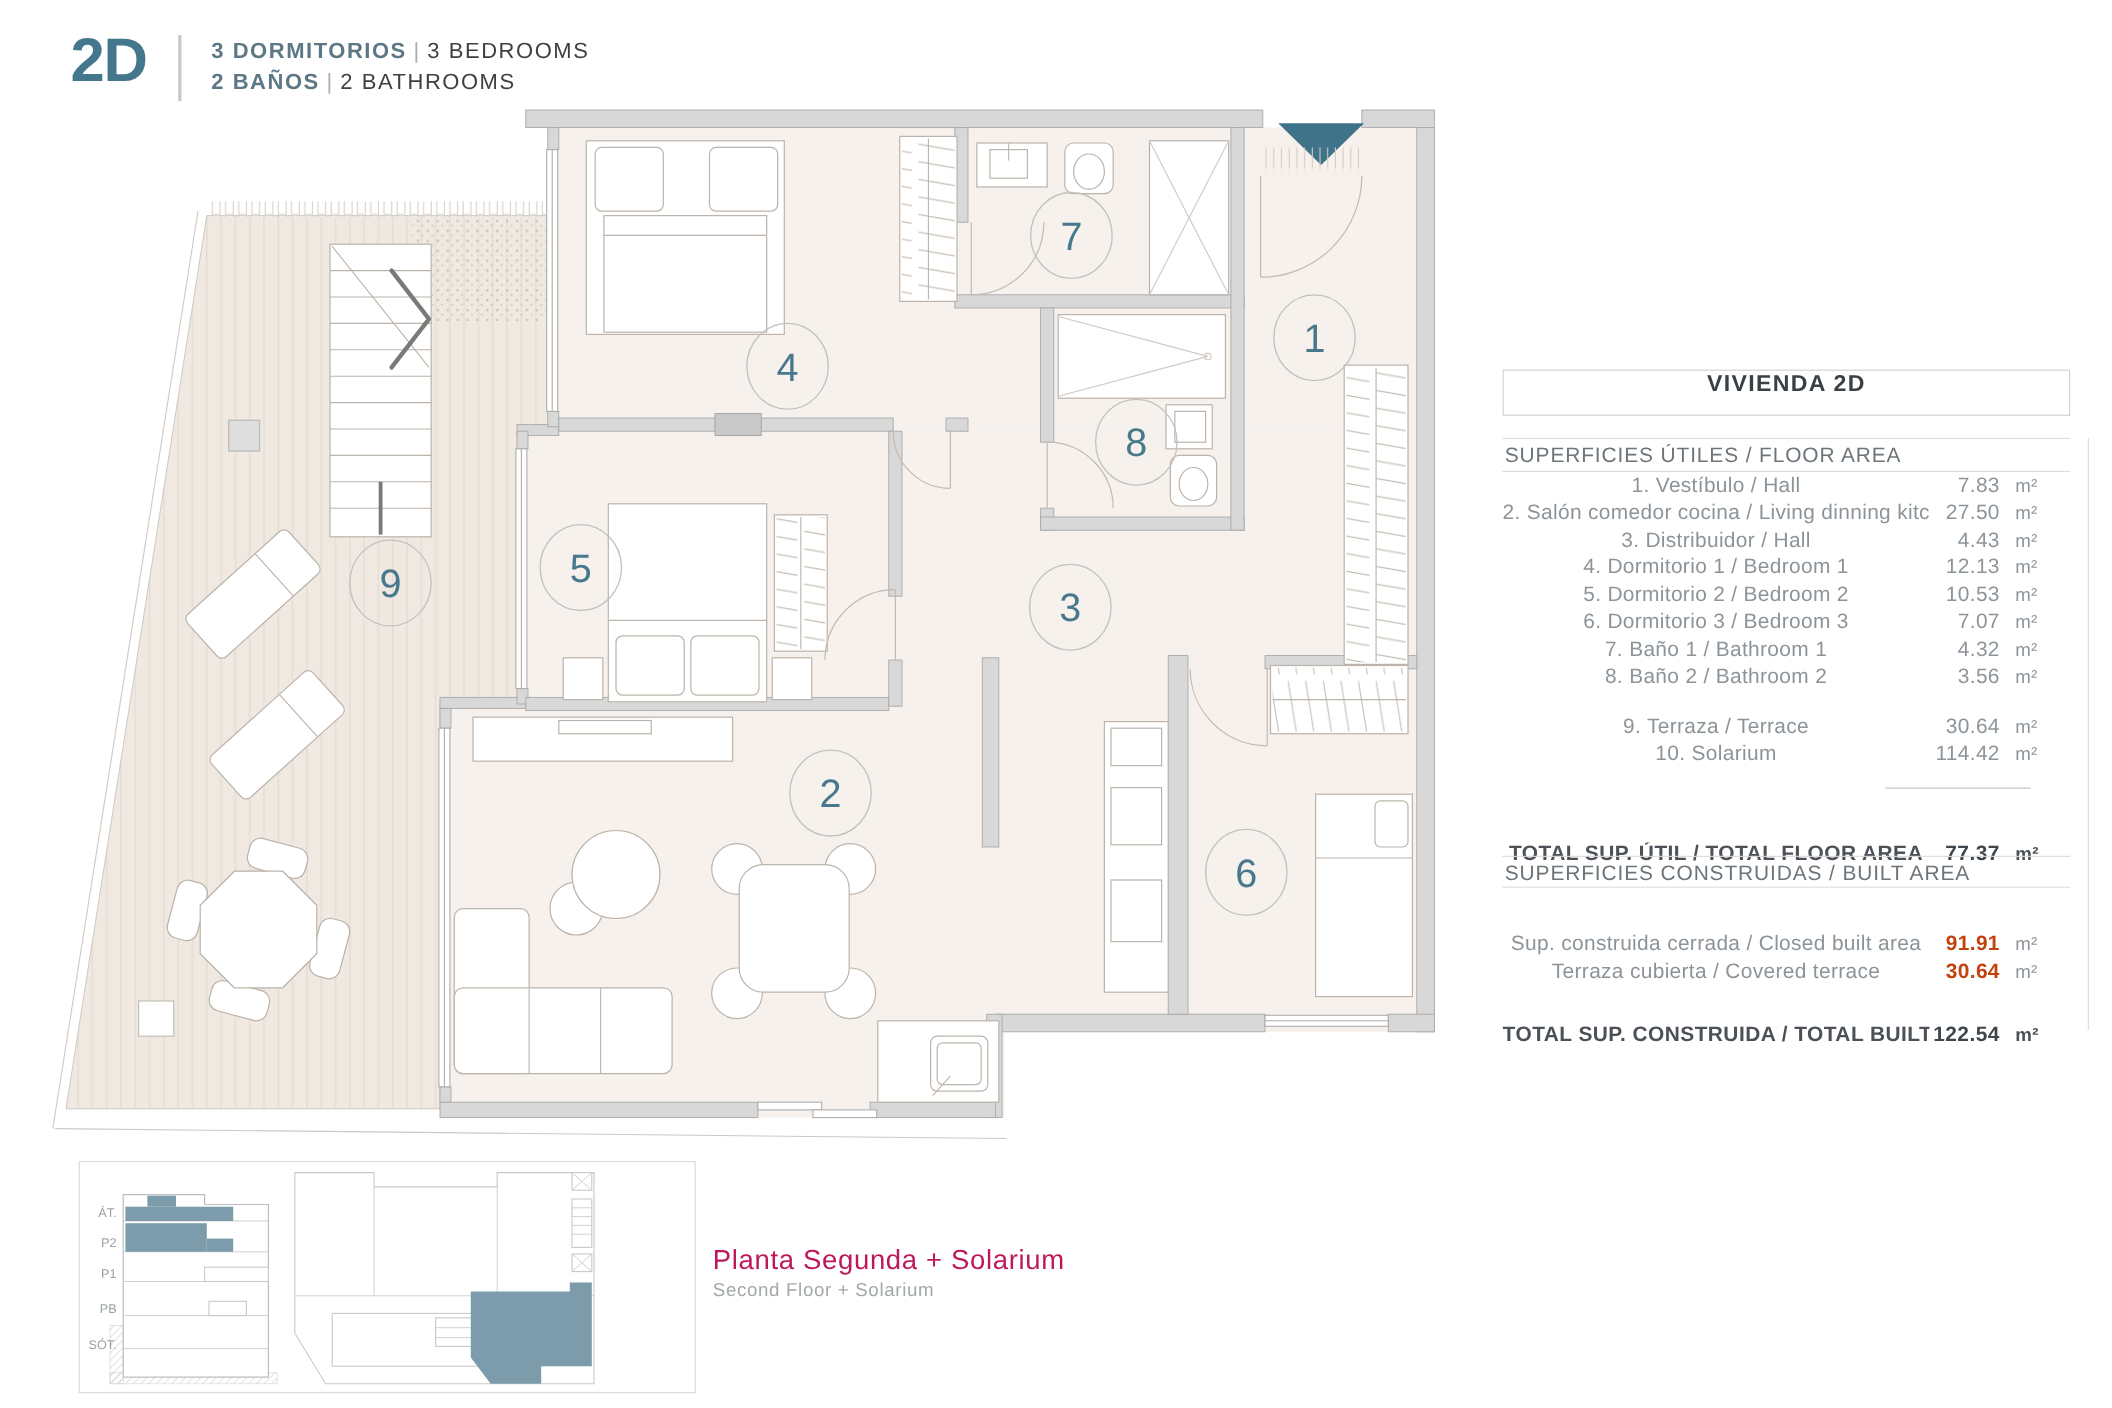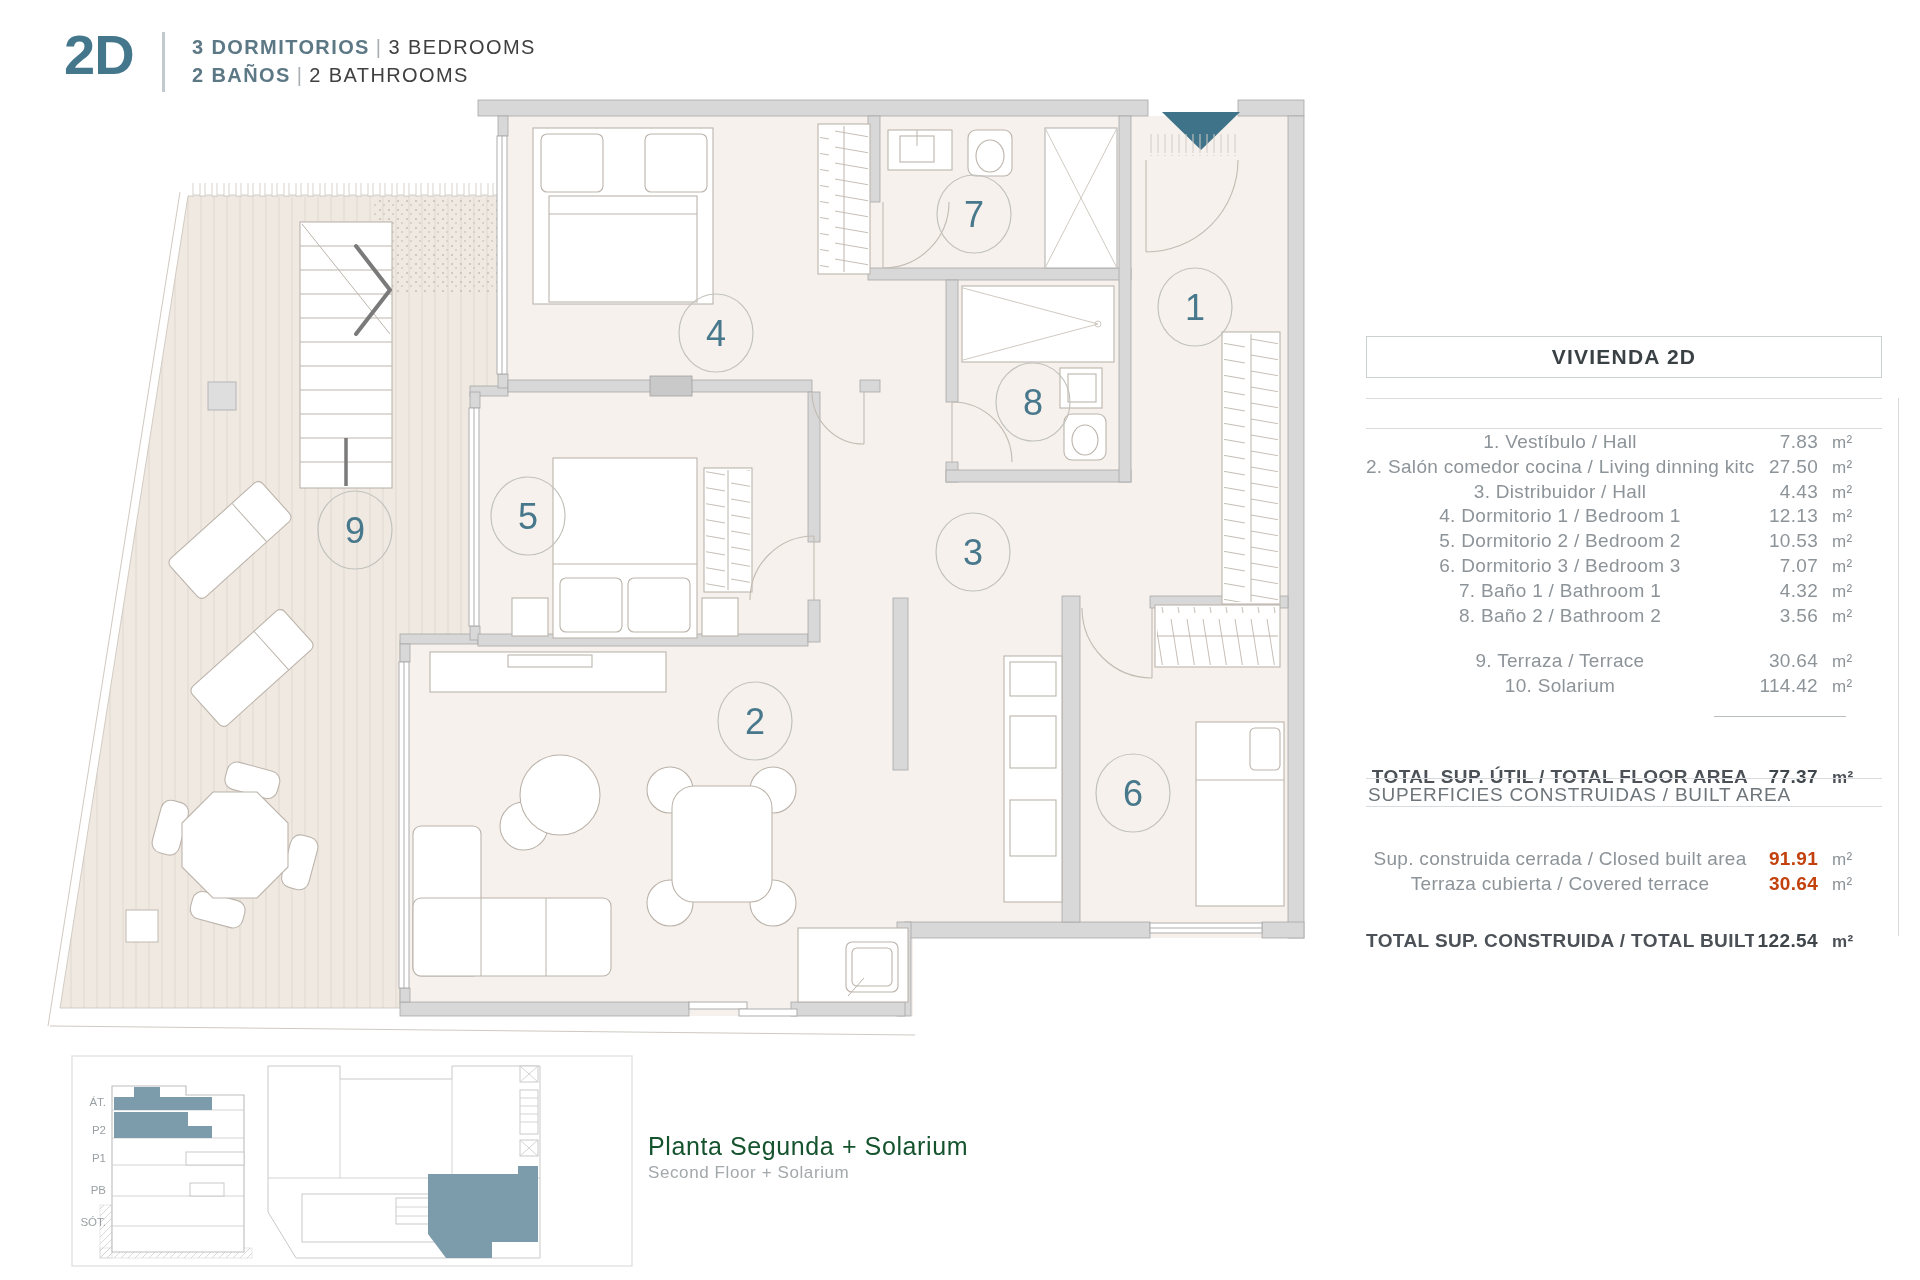--- a/index.html
+++ b/index.html
@@ -11,37 +11,37 @@
   .hdr-line{position:absolute;left:192px;font-size:20px;letter-spacing:1.4px;white-space:nowrap;}
   #hdr-line1{top:36px;}
   #hdr-line2{top:64px;}
   .hdr-primary{color:#5d7885;font-weight:bold;}
   .hdr-sep{color:#a9aeb1;padding:0 6px;}
   .hdr-secondary{color:#404040;}
 
   
   .abs{position:absolute;}
   #vivienda-box{left:1366px;top:336px;width:514px;height:40px;border:1px solid #ccd1d4;
-    display:flex;align-items:center;justify-content:center;font-size:21px;font-weight:bold;
+    display:flex;justify-content:center;font-size:21px;font-weight:bold;
     color:#3a4145;letter-spacing:1.2px;}
   .hrule{left:1366px;width:516px;height:0;border-top:1px solid #d9dcde;}
   .sec-heading{left:1368px;width:514px;font-size:19px;color:#6d757a;letter-spacing:0.8px;}
   .rows{left:1366px;width:516px;}
   .trow{display:flex;align-items:baseline;height:24.8px;font-size:19px;color:#8d9499;letter-spacing:0.3px;}
   .tlabel{flex:1;white-space:nowrap;overflow:hidden;text-align:center;}
   .tval{width:64px;text-align:right;}
   .tunit{width:50px;text-align:left;padding-left:14px;font-size:17px;}
   .trow.bold-val .tval{font-weight:bold;color:#c2410c;margin-top:36px;}
   .total-row{display:flex;align-items:baseline;font-size:19px;font-weight:bold;color:#4b5156;letter-spacing:0.4px;margin-top:44px;}
   .total-row .tval{color:#3f464b;}
   #short-rule{left:1714px;top:716px;width:132px;height:0;border-top:1px solid #b9bec1;}
   #vert-rule{left:1898px;top:398px;width:0;height:538px;border-left:1px solid #d8dbdd;}
 
   
-  #caption-primary{left:648px;top:1132px;font-size:25px;color:#14532d;letter-spacing:0.6px;}
+  #caption-primary{left:648px;top:1132px;font-size:25px;color:#be185d;letter-spacing:0.6px;}
   #caption-secondary{left:648px;top:1163px;font-size:17px;color:#a3a8ab;letter-spacing:0.6px;}
 
   
   #plan-svg{position:absolute;left:0;top:0;width:1920px;height:1280px;}
   .wall{fill:#d8d8d8;stroke:#a8a8a8;stroke-width:0.8;}
   .pillar{fill:#c9c9c9;stroke:#a0a0a0;stroke-width:0.8;}
   .floor{fill:#f6f1ec;}
   .furn{fill:#ffffff;stroke:#bcb4ab;stroke-width:1.1;}
   .fline{stroke:#bcb4ab;stroke-width:1;fill:none;}
   .thin{stroke:#cfc9c1;stroke-width:1;fill:none;}
@@ -420,20 +420,21 @@
         <line class="mini-line" x1="538" y1="1140" x2="520" y2="1156"></line>
         <path class="mini-teal" d="M428,1174 L518,1174 L518,1166 L538,1166 L538,1242 L492,1242 L492,1258 L446,1258 L428,1234 Z"></path>
       </g>
     </g>
   </svg>
 
   <div id="vivienda-box" class="abs">
     <span>VIVIENDA 2D</span>
   </div>
   <div class="abs hrule" style="top:398px"></div>
+  <div class="abs sec-heading" style="top:404px">SUPERFICIES ÚTILES / FLOOR AREA</div>
   <div class="abs hrule" style="top:428px"></div>
   <div id="fa-rows" class="abs rows" style="top:431px">
       <div class="trow">
         <span class="tlabel">1. Vestíbulo / Hall</span>
         <span class="tval">7.83</span>
         <span class="tunit">m²</span>
       </div>
       <div class="trow">
         <span class="tlabel">2. Salón comedor cocina / Living dinning kitchen</span>
         <span class="tval">27.50</span>

